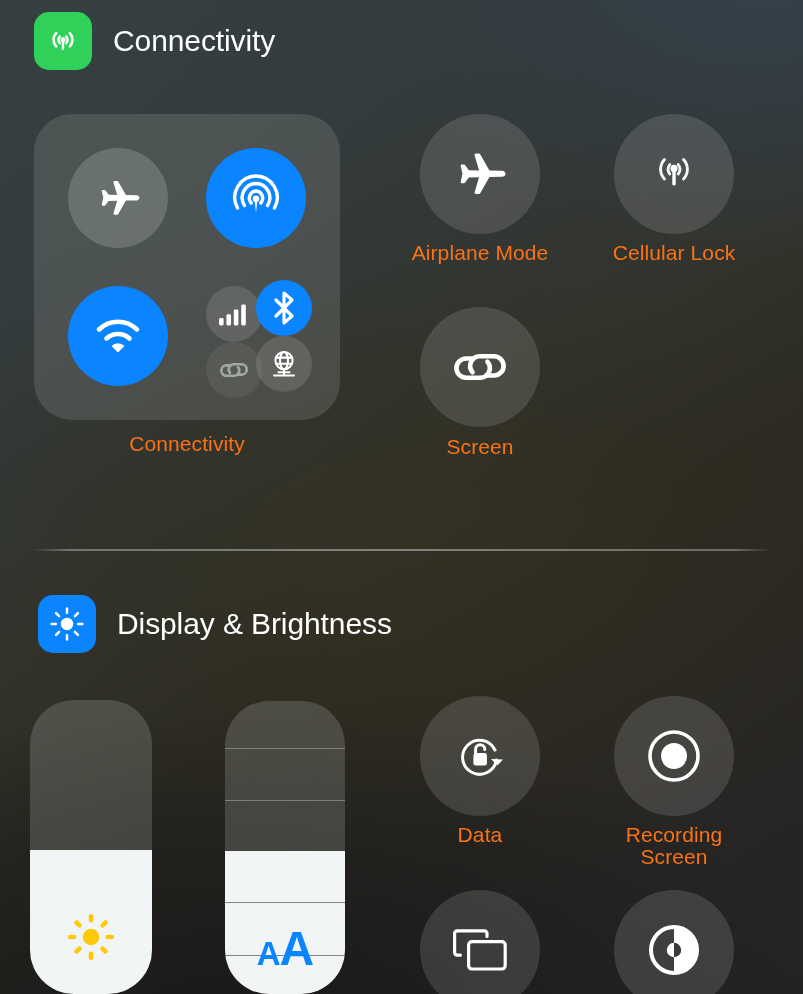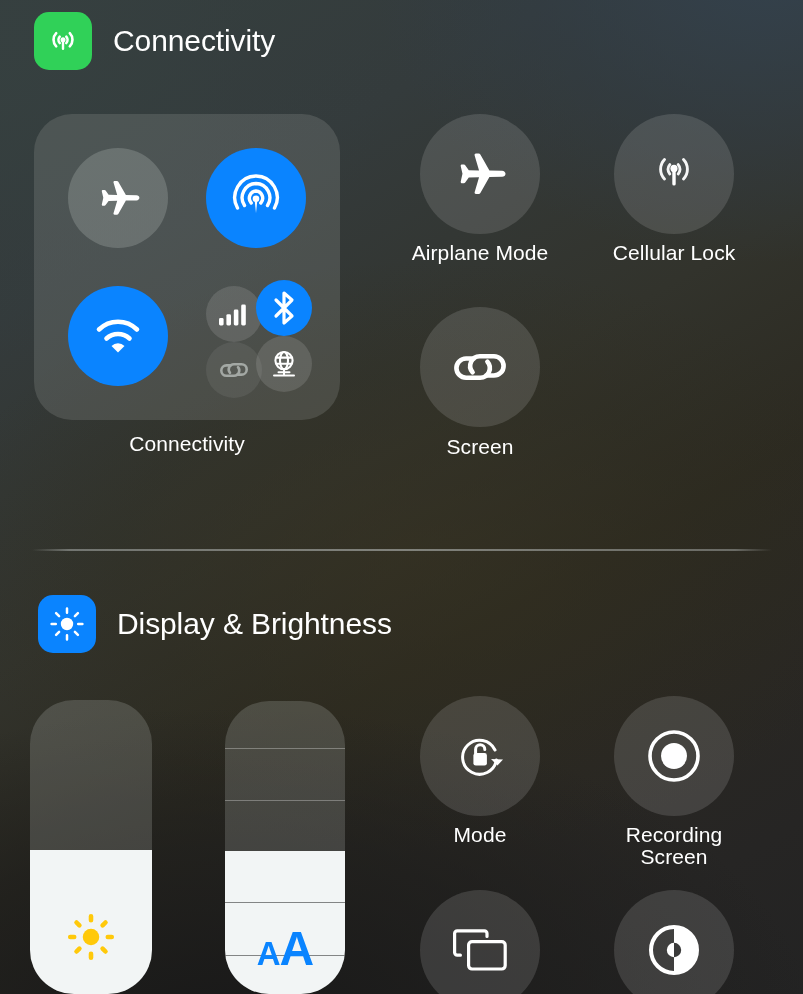--- a/index.html
+++ b/index.html
@@ -55,21 +55,21 @@
     position:absolute; border-radius:50%;
     display:flex; align-items:center; justify-content:center;
   }
   .c-off { background:rgba(190,196,192,0.26); }
   .c-on  { background:#0a84ff; }
   .c-dim { background:rgba(160,166,162,0.14); }
   .c-plain { background:rgba(205,210,205,0.17); }
 
   
   .tile-label {
-    position:absolute; color:#ffffff; font-size:21px;
+    position:absolute; color:#f97316; font-size:21px;
     text-align:center; line-height:1.04; letter-spacing:0.1px;
   }
 
   
   .divider {
     position:absolute;
     background:linear-gradient(90deg,rgba(168,172,170,0.0) 0%,rgba(168,172,170,0.55) 5%,rgba(176,180,178,0.62) 50%,rgba(168,172,170,0.5) 95%,rgba(168,172,170,0) 100%);
     height:2px;
   }
 
@@ -274,21 +274,21 @@
 
   <div class="circle-btn c-plain" style="left:420px; top:696px; width:120px; height:120px;">
     <svg width="64" height="64" viewBox="0 0 64 64">
       <path fill="none" stroke="#fff" stroke-width="3" stroke-linecap="round" d="M47 26a17 17 0 1 0 1.4 10"></path>
       <path fill="#fff" d="M49.4 41.5l-6.4-6.6 12 .7z"></path>
       <path fill="none" stroke="#fff" stroke-width="3" stroke-linecap="round" d="M27.6 29v-3.6a4.6 4.6 0 0 1 9.2 0"></path>
       <rect x="25.4" y="29" width="13.5" height="12.6" rx="2.4" fill="#fff"></rect>
     </svg>
   </div>
   <div class="tile-label" style="left:385px; top:824px; width:190px;">
-    <div>Mode</div>
+    <div>Data</div>
   </div>
 
   <div class="circle-btn c-plain" style="left:614px; top:696px; width:120px; height:120px;">
     <svg width="64" height="64" viewBox="0 0 64 64">
       <circle cx="32" cy="32" r="24" fill="none" stroke="#fff" stroke-width="3.6"></circle>
       <circle cx="32" cy="32" r="13" fill="#fff"></circle>
     </svg>
   </div>
   <div class="tile-label" style="left:584px; top:824px; width:180px;">
     <div>Recording</div>

